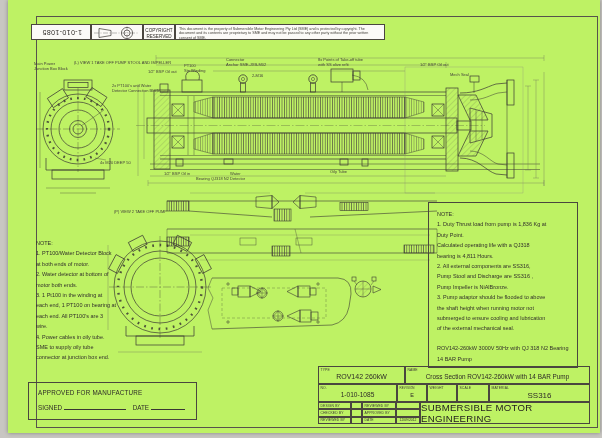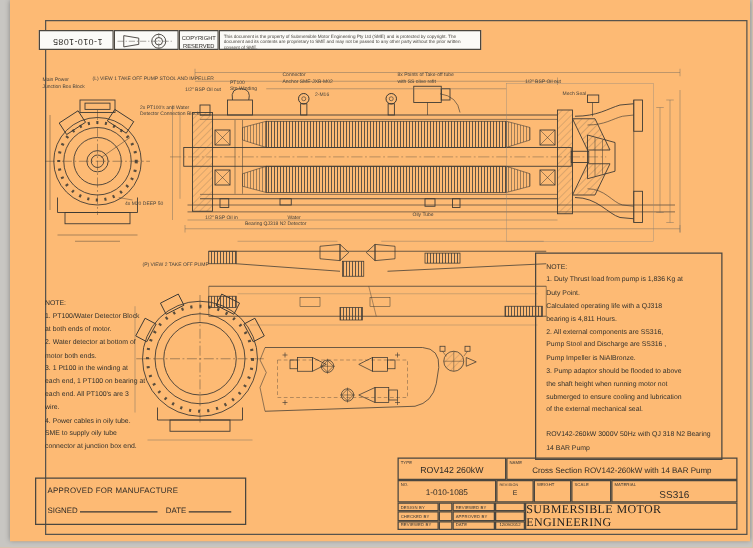--- a/index.html
+++ b/index.html
@@ -1,18 +1,18 @@
 <!DOCTYPE html>
 <html><head>
 <meta charset="utf-8">
 <style>
   html,body{margin:0;padding:0;}
   body{background:#c8c6c2; font-family:"Liberation Sans", sans-serif;}
   #page{position:relative; width:602px; height:438px; background:#c8c6c2; overflow:hidden;}
-  #sheet{position:absolute; left:8px; top:0; width:592px; height:433px; background:#fdba74; box-shadow:0 0 4px rgba(0,0,0,.35);}
+  #sheet{position:absolute; left:8px; top:0; width:592px; height:433px; background:#bef264; box-shadow:0 0 4px rgba(0,0,0,.35);}
   .abs{position:absolute;}
   .box{position:absolute; border:0.7px solid #4a463f; box-sizing:border-box; background:#fbfaf7;}
   .cell{position:absolute; border:0.6px solid #4a463f; box-sizing:border-box;}
   .cell .lbl{position:absolute; top:0.5px; left:1.5px; font-size:3.4px; color:#3a3733; letter-spacing:.1px;}
   .cell .val{position:absolute; left:0; right:0; top:0; bottom:0; display:flex; align-items:center; justify-content:center; color:#2e2b27;}
   .note-line{font-size:5.5px; line-height:10.4px; color:#32302b; white-space:nowrap;}
   .anno{position:absolute; font-size:4px; line-height:1.15; color:#45423c; white-space:pre-line;}
   .dash-underline{display:inline-block; border-bottom:0.8px solid #3a3733; height:7px; vertical-align:baseline;}
   #frame{position:absolute; left:28px; top:16px; width:562px; height:412px; border:0.8px solid #57534c; box-sizing:border-box;}
 </style>
@@ -386,21 +386,21 @@
         </div>
       <div class="cell" style="left:33px; top:50.8px; width:11px; height:7.2px;"></div>
       <div class="cell" style="left:44px; top:50.8px; width:34px; height:7.2px;">
           <span class="lbl">DATE</span>
         </div>
       <div class="cell" style="left:78px; top:50.8px; width:24px; height:7.2px;">
         <span class="val" style="font-size:3.4px;">12/09/2012</span>
       </div>
 
       <div class="cell" style="left:102px; top:36px; width:170px; height:22px;">
-        <span class="val" style="font-family:Liberation Serif, serif; font-size:9.6px; letter-spacing:.3px; color:#23211e;">SUBMERSIBLE MOTOR ENGINEERING</span>
+        <span class="val" style="font-family:Liberation Sans, sans-serif; font-size:9.6px; letter-spacing:.3px; color:#23211e;">SUBMERSIBLE MOTOR ENGINEERING</span>
       </div>
     </div>
 
     <div id="anno-layer" class="abs" style="left:-8px; top:0; width:602px; height:438px; pointer-events:none;">
         <div class="anno" style="left: 34px; top: 62px;">Main Power
 Junction Box Block</div>
         <div class="anno" style="left: 74px; top: 61px;">(L) VIEW 1 TAKE OFF PUMP STOOL AND IMPELLER</div>
         <div class="anno" style="left: 112px; top: 84px;">2x PT100's and Water
 Detector Connection Block</div>
         <div class="anno" style="left: 100px; top: 161px;">4x M20 DEEP 50</div>

